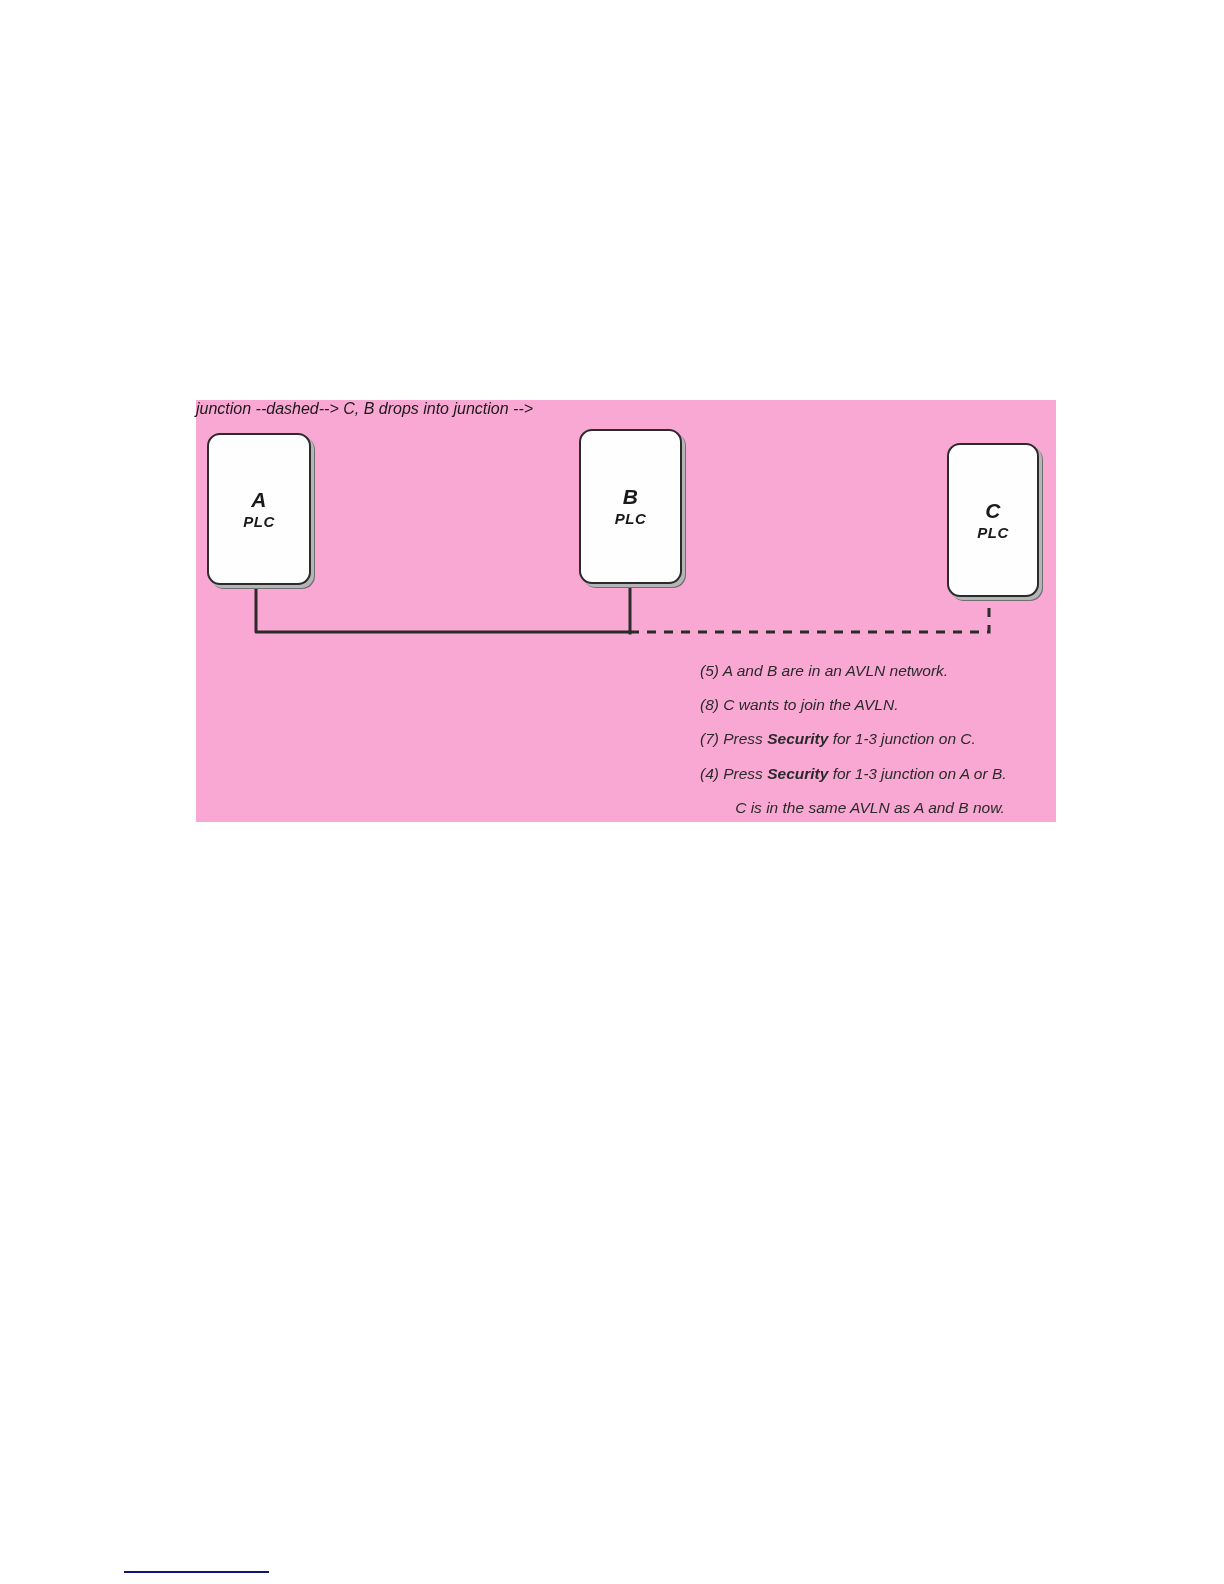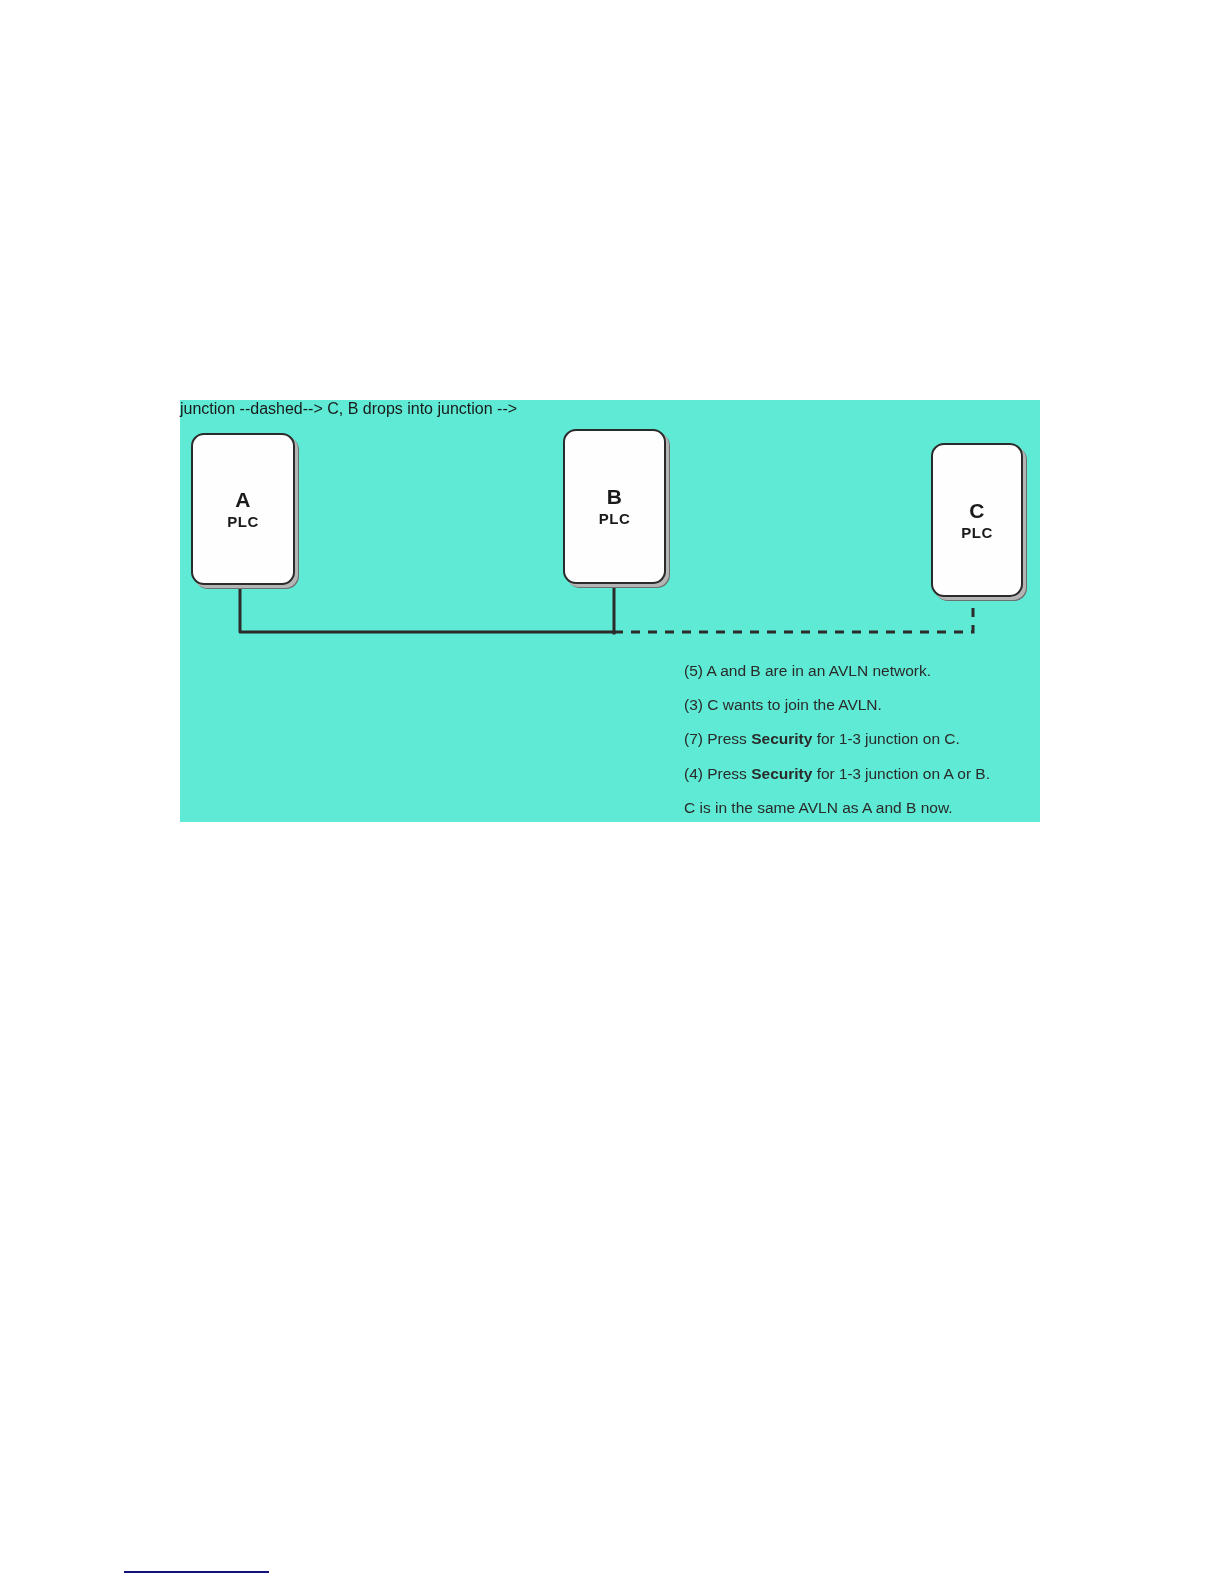--- a/index.html
+++ b/index.html
@@ -13,25 +13,26 @@
     height: 1584px;
     position: relative;
     overflow: hidden;
     font-family: "Liberation Sans", sans-serif;
     color: #1a1a1a;
   }
 
   
   #diagram-panel {
     position: absolute;
-    left: 180px;
+    left: 196px;
     top: 400px;
     width: 860px;
     height: 422px;
-    background: #5eead4;
+    background: #f9a8d4;
+    font-style: italic;
   }
 
   
   .plc-box {
     position: absolute;
     box-sizing: border-box;
     background: #fefefe;
     border: 2px solid #2b2b2b;
     border-radius: 13px;
     box-shadow: 3px 3px 0 0 #b5b5b5, 4px 4px 0 0 #6f6f6f;
@@ -74,21 +75,21 @@
     top: 262px;
     width: 340px;
     font-size: 15.5px;
     color: #2a2a2a;
   }
   .step-line {
     margin: 0 0 17px 0;
     white-space: nowrap;
     line-height: 1.1;
   }
-  .step-line:last-child { margin-bottom: 17px; }
+  .step-line:last-child { margin-bottom: 17px; text-align: center; }
   .step-strong { font-weight: bold; }
   .step-duration { font-size: 15px; }
 
   
   #footnote-rule {
     position: absolute;
     left: 124px;
     top: 1571px;
     width: 145px;
     height: 0;
@@ -129,21 +130,21 @@
   </div>
 
   
   <div id="steps-block">
 
     <p class="step-line">
       <span>(5) A and B are in an AVLN network.</span>
     </p>
 
     <p class="step-line">
-      <span>(3) C wants to join the AVLN.</span>
+      <span>(8) C wants to join the AVLN.</span>
     </p>
 
     <p class="step-line">
       <span>(7) Press </span><span class="step-strong">Security</span><span> for </span><span class="step-duration">1-3</span><span> junction on C.</span>
     </p>
 
     <p class="step-line">
       <span>(4) Press </span><span class="step-strong">Security</span><span> for </span><span class="step-duration">1-3</span><span> junction on A or B.</span>
     </p>
 

